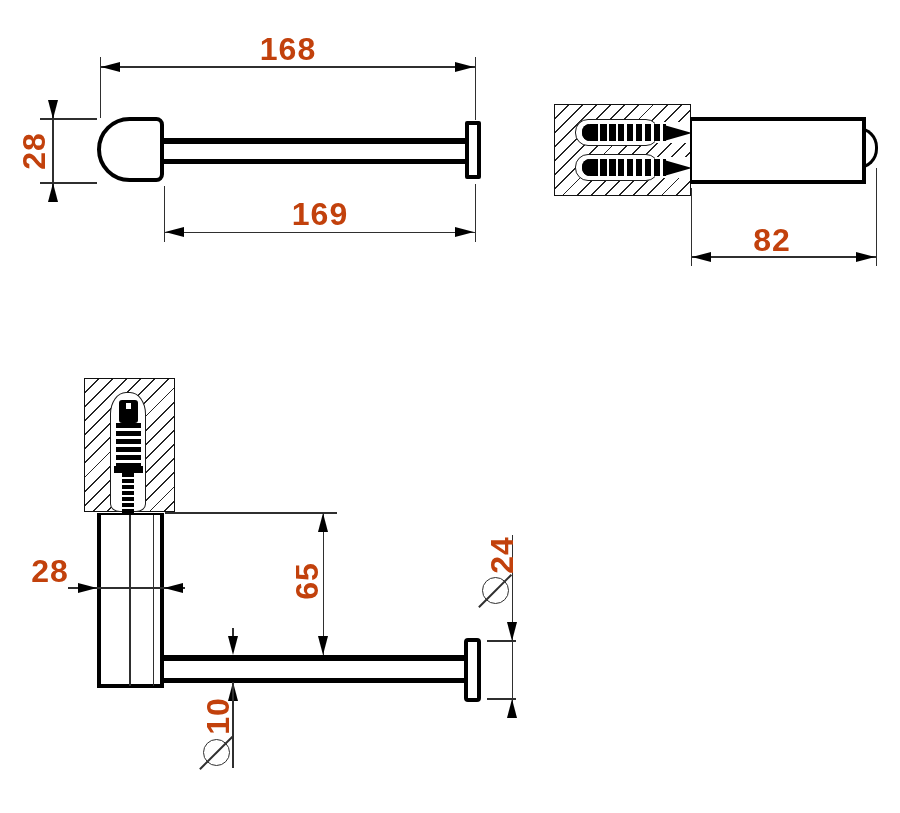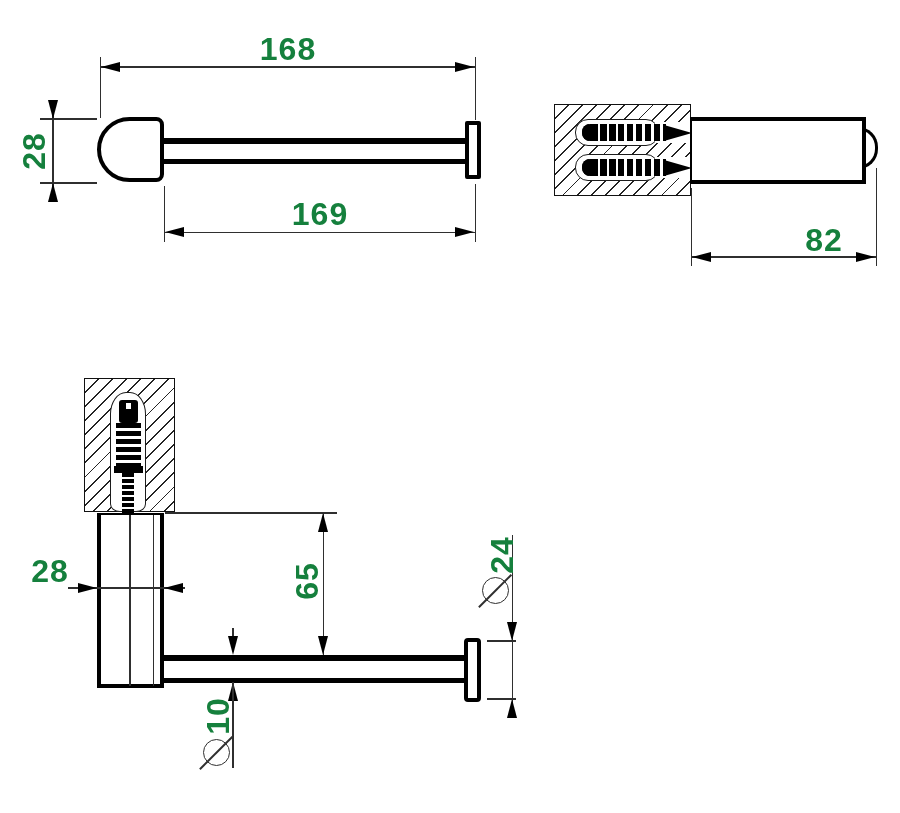--- a/index.html
+++ b/index.html
@@ -3,21 +3,21 @@
 <meta charset="utf-8">
 <style>
   * { box-sizing: border-box; margin: 0; padding: 0; }
   html,body { background:#fff; }
   .canvas { position:relative; width:900px; height:813px; background:#fff; overflow:hidden;
             font-family:"Liberation Sans", sans-serif; }
   .abs { position:absolute; }
   .ln  { position:absolute; background:#2f2f2f; }
   .blk { position:absolute; background:#000; }
   .dimnum { position:absolute; font-family:"Liberation Sans",sans-serif; font-weight:700;
-            font-size:32px; color:#15803d; white-space:nowrap; transform:translate(-50%,-50%);
+            font-size:32px; color:#c2410c; white-space:nowrap; transform:translate(-50%,-50%);
             letter-spacing:1px; }
   .rot { transform:translate(-50%,-50%) rotate(-90deg); }
   .arr { position:absolute; width:0; height:0; border-style:solid; }
   .a-l { border-width:5px 19px 5px 0; border-color:transparent #000 transparent transparent; }
   .a-r { border-width:5px 0 5px 19px; border-color:transparent transparent transparent #000; }
   .a-u { border-width:0 5px 19px 5px; border-color:transparent transparent #000 transparent; }
   .a-d { border-width:19px 5px 0 5px; border-color:#000 transparent transparent transparent; }
   .hatch { position:absolute; border:1.8px solid #111;
            background:repeating-linear-gradient(135deg,#fff 0,#fff 8.6px,#242424 8.6px,#242424 10px); }
   .outl { position:absolute; background:#fff; border:1.6px solid #1c1c1c; }
@@ -72,21 +72,21 @@
   <div class="arr" style="left:664px;top:159.5px;border-width:8px 0 8px 28px;border-color:transparent transparent transparent #000;"></div>
 
   <div class="abs" style="left:858px;top:127px;width:20px;height:42px;border:3.5px solid #000;border-left:none;border-radius:0 21px 21px 0;background:#fff;"></div>
   <div class="thick" style="left:690px;top:117px;width:176px;height:67px;border-left-width:2px;"></div>
 
   <div class="ln" style="left:690.5px;top:188px;width:1.6px;height:78px;"></div>
   <div class="ln" style="left:875.5px;top:168px;width:1.6px;height:98px;"></div>
   <div class="ln" style="left:691px;top:256.4px;width:185px;height:1.6px;"></div>
   <div class="arr a-l" style="left:692px;top:252.2px;"></div>
   <div class="arr a-r" style="left:856px;top:252.2px;"></div>
-  <div class="dimnum" style="left:824px;top:240px;text-align:center;">82</div>
+  <div class="dimnum" style="left:772px;top:240px;text-align:center;">82</div>
 
   <div class="hatch" style="left:84px;top:378px;width:91px;height:134px;"></div>
   <div class="outl" style="left:110px;top:392px;width:36px;height:120px;border-radius:16px 16px 10px 10px / 22px 22px 8px 8px;"></div>
 
   <div class="blk" style="left:119px;top:400px;width:19px;height:23px;border-radius:3px;"></div>
   <div class="abs" style="left:126px;top:403px;width:5px;height:6px;background:#fff;"></div>
   <div class="abs" style="left:116px;top:423px;width:25px;height:45px;background:repeating-linear-gradient(180deg,#000 0 5.5px,#fff 5.5px 8px);"></div>
   <div class="blk" style="left:114px;top:466px;width:29px;height:7px;"></div>
   <div class="abs" style="left:122px;top:473px;width:12px;height:40px;background:repeating-linear-gradient(180deg,#000 0 4px,#fff 4px 6px);"></div>
 

